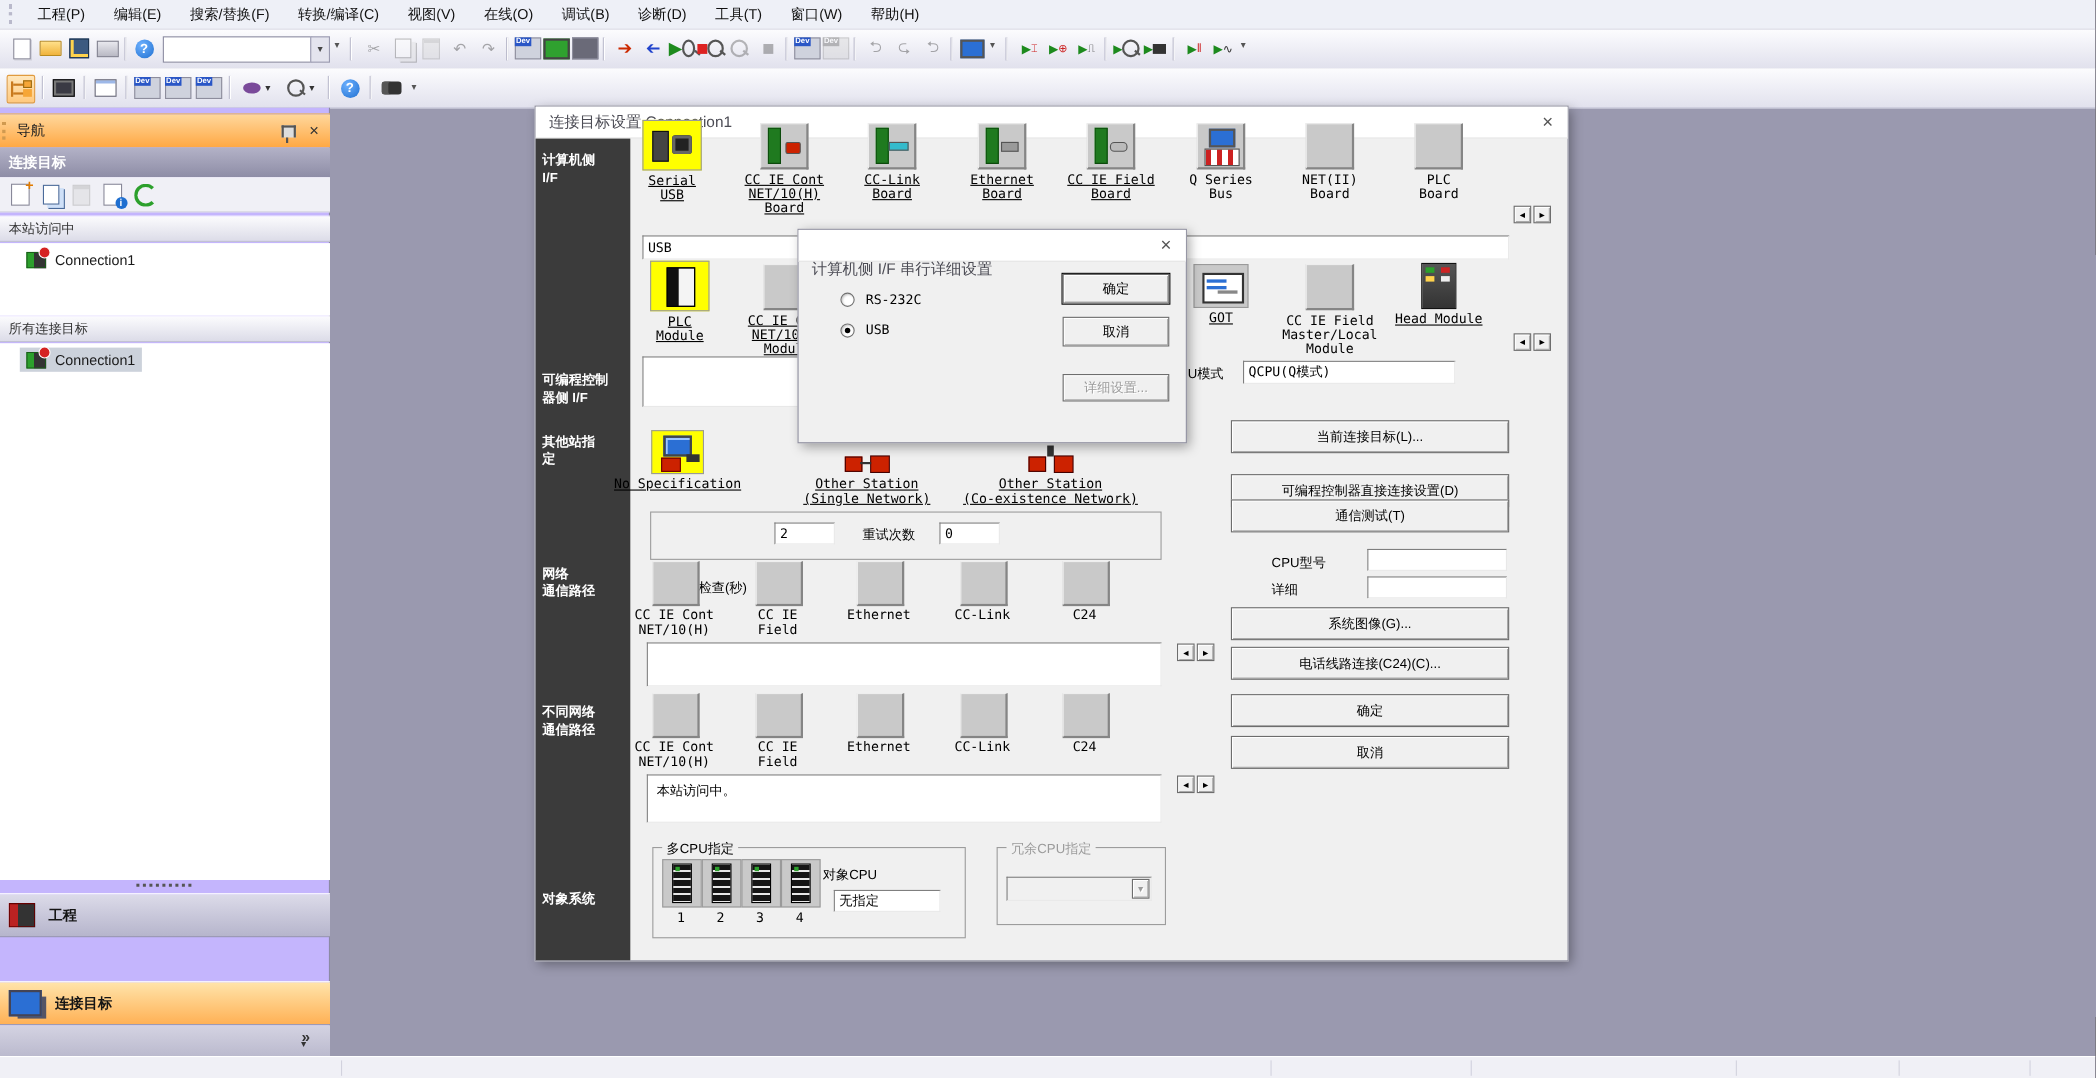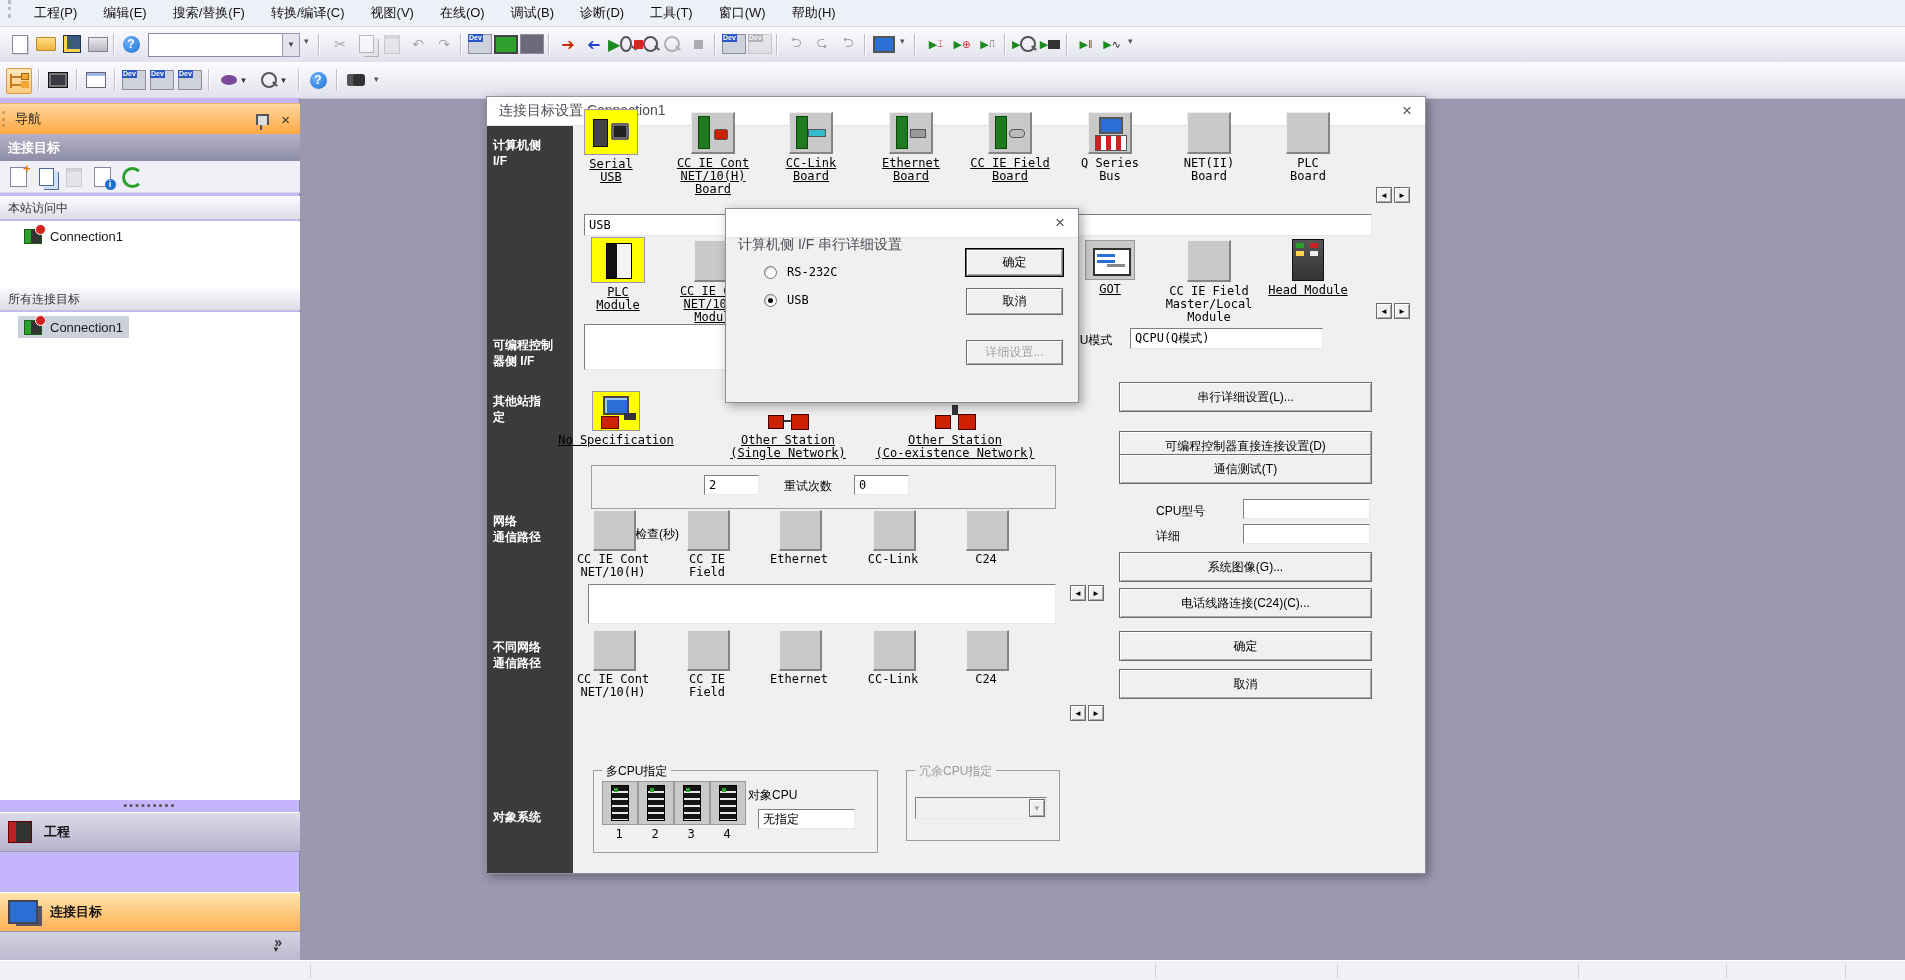--- a/index.html
+++ b/index.html
@@ -1,21 +1,21 @@
 <!DOCTYPE html>
 <html><head>
 <meta charset="utf-8">
 <style>
   html,body{margin:0;padding:0;background:#666;}
   #root{position:relative;width:1905px;height:980px;background:#9a99af;overflow:hidden;
         font-family:"Liberation Sans","DejaVu Sans",sans-serif;-webkit-font-smoothing:antialiased;}
   .abs{position:absolute;}
   
   .menubar{left:0;top:0;width:1905px;height:27px;background:#eef0f7;border-bottom:1px solid #dcdce6;
-           display:flex;align-items:flex-start;padding-left:6px;box-sizing:border-box;}
+           display:flex;align-items:center;padding-left:6px;box-sizing:border-box;}
   .grip{width:4px;height:18px;border-left:3px dotted #b9b9cb;margin:0 6px 0 2px;}
   .mi{padding:0 13px;font-size:13px;color:#111;line-height:26px;}
   .tbar{left:0;width:1905px;background:linear-gradient(#fcfcfe,#e1e1ed);border-bottom:1px solid #c4c4d4;}
   .tb1{top:27px;height:35px;} .tb2{top:62px;height:36px;}
   .tbi{position:absolute;top:5px;width:24px;height:24px;border-radius:2px;display:flex;align-items:center;
        justify-content:center;font-size:14px;color:#333;}
   .tb2 .tbi{top:6px;}
   .dis{opacity:.4;filter:grayscale(1);}
   .vsep{position:absolute;top:7px;width:1px;height:21px;background:#bcbccd;border-right:1px solid #fff;}
   .ovf{position:absolute;top:9px;font-size:9px;color:#555;}
@@ -545,20 +545,23 @@
     <div class="routebox" style="left:292px;top:533px"></div>
     <div class="routebox" style="left:386px;top:533px"></div>
     <div class="routebox" style="left:479px;top:533px"></div>
     <div class="routecap" style="left: 71px; top: 576px; white-space: pre-line;">CC IE Cont
 NET/10(H)</div>
     <div class="routecap" style="left: 165px; top: 576px; white-space: pre-line;">CC IE
 Field</div>
     <div class="routecap" style="left: 257px; top: 576px; white-space: pre-line;">Ethernet</div>
     <div class="routecap" style="left: 351px; top: 576px; white-space: pre-line;">CC-Link</div>
     <div class="routecap" style="left: 444px; top: 576px; white-space: pre-line;">C24</div>
+    <div class="sunken abs" style="left:101px;top:607px;width:468px;height:44px;font-size:12px;padding:6px 8px;font-family:'Liberation Sans','DejaVu Sans',sans-serif">
+      <span style="white-space: pre-line;">本站访问中。</span>
+    </div>
     <div class="abs" style="left:583px;top:608px;display:flex;gap:2px">
       <div class="btn3d arrbtn">◄</div>
       <div class="btn3d arrbtn">►</div>
     </div>
 
     <div class="gframe" style="left:106px;top:673px;width:283px;height:81px">
       <span class="gleg" style="white-space: pre-line;">多CPU指定</span>
       <div class="cputower" style="left:8px;top:10px"></div>
       <div class="cputower" style="left:44px;top:10px"></div>
       <div class="cputower" style="left:80px;top:10px"></div>
@@ -572,21 +575,21 @@
         <span style="white-space: pre-line;">无指定</span>
       </div>
     </div>
     <div class="gframe" style="left:419px;top:673px;width:152px;height:69px">
       <span class="gleg dim" style="white-space: pre-line;">冗余CPU指定</span>
       <div class="sunken abs" style="left:8px;top:26px;width:132px;height:22px;background:#f0f0f0"></div>
       <div class="btn3d abs btndis" style="left:122px;top:28px;width:16px;height:18px;font-size:8px">▼</div>
     </div>
 
     <div class="btn3d abs" style="left:632px;top:285px;width:253px;height:30px">
-      <span style="white-space: pre-line;">串行详细设置(L)...</span>
+      <span style="white-space: pre-line;">当前连接目标(L)...</span>
     </div>
     <div class="btn3d abs" style="left:632px;top:334px;width:253px;height:30px">
       <span style="white-space: pre-line;">可编程控制器直接连接设置(D)</span>
     </div>
     <div class="btn3d abs" style="left:632px;top:357px;width:253px;height:30px">
       <span style="white-space: pre-line;">通信测试(T)</span>
     </div>
     <div class="abs cmblk" style="left: 669px; top: 406px; white-space: pre-line;">CPU型号</div>
     <div class="sunken abs" style="left:756px;top:402px;width:127px;height:20px"></div>
     <div class="abs cmblk" style="left: 669px; top: 431px; white-space: pre-line;">详细</div>

